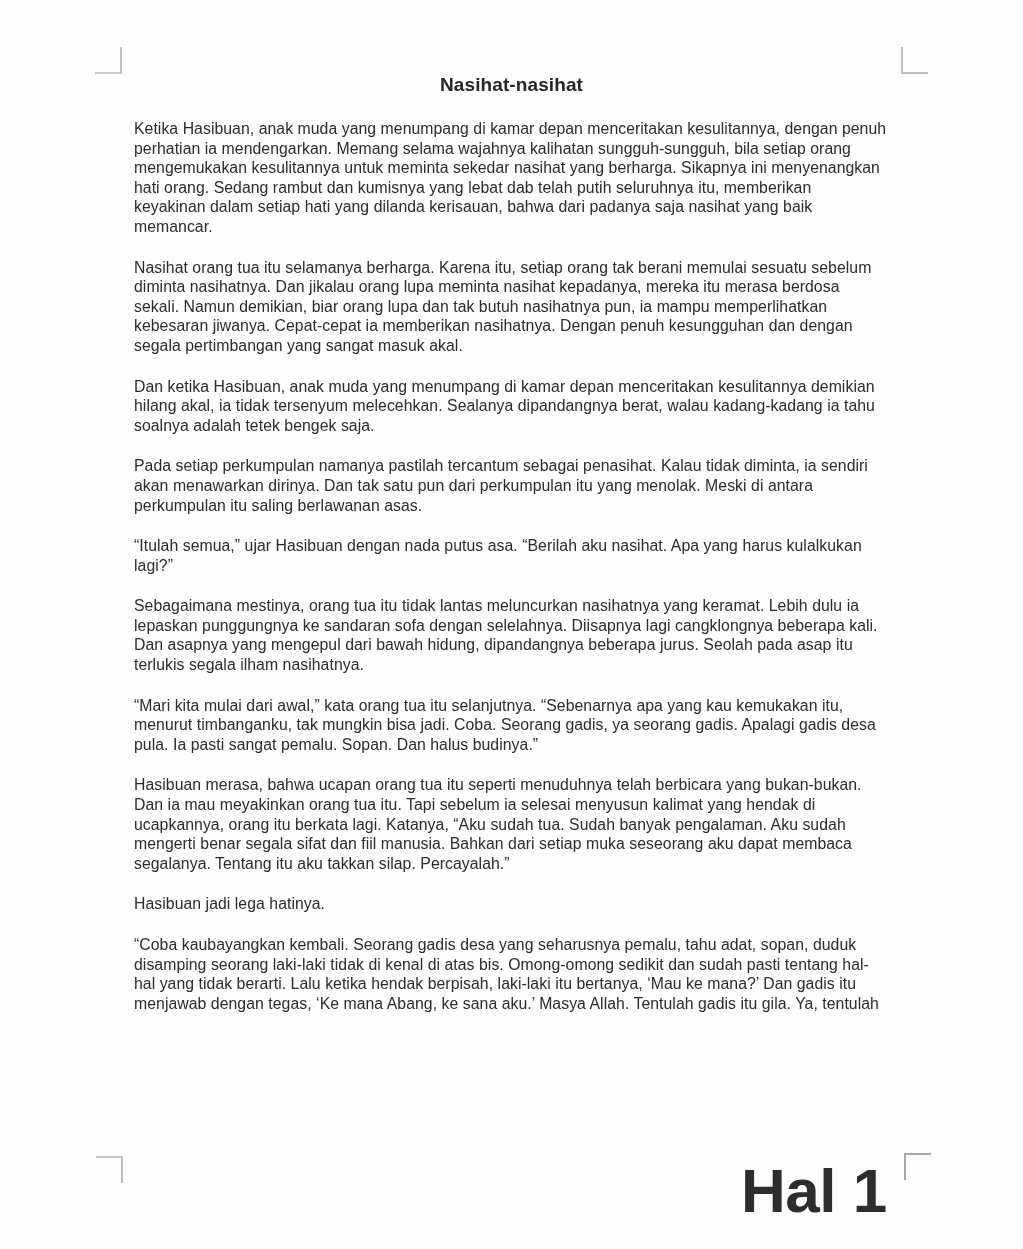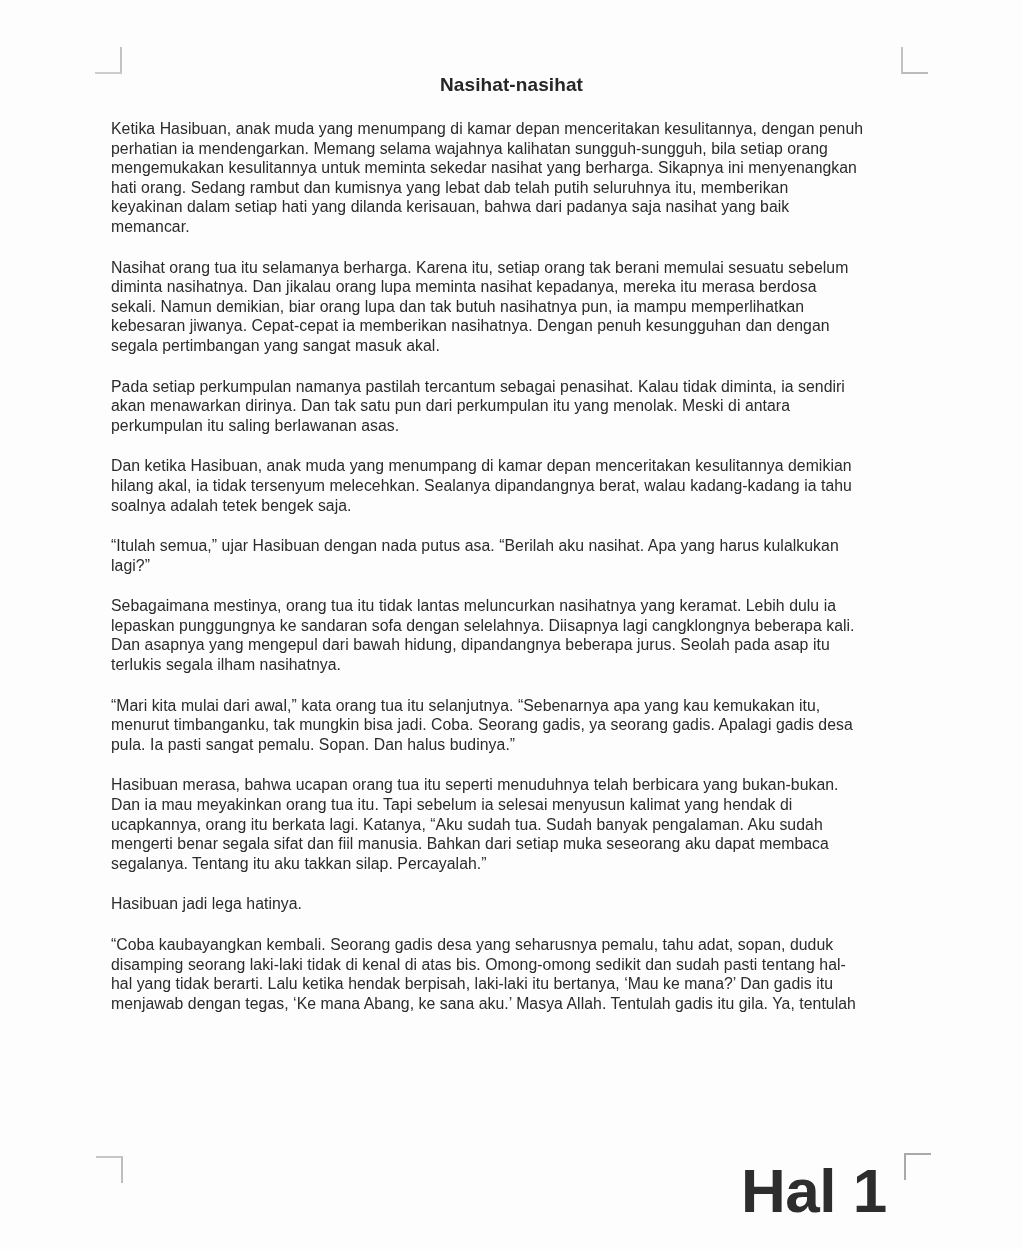--- a/index.html
+++ b/index.html
@@ -24,21 +24,21 @@
     margin: 0;
     text-align: center;
     font-size: 19px;
     font-weight: 700;
     color: #262626;
     letter-spacing: 0.1px;
   }
   .content {
     position: absolute;
     top: 119px;
-    left: 111px;
+    left: 134px;
     width: 792px;
   }
   .content p {
     margin: 0 0 21px 0;
     font-size: 15.8px;
     line-height: 19.6px;
     white-space: pre-line;
     color: #2b2b2b;
     letter-spacing: 0.05px;
   }
@@ -97,26 +97,26 @@
 perhatian ia mendengarkan. Memang selama wajahnya kalihatan sungguh-sungguh, bila setiap orang
 mengemukakan kesulitannya untuk meminta sekedar nasihat yang berharga. Sikapnya ini menyenangkan
 hati orang. Sedang rambut dan kumisnya yang lebat dab telah putih seluruhnya itu, memberikan
 keyakinan dalam setiap hati yang dilanda kerisauan, bahwa dari padanya saja nasihat yang baik
 memancar.</p>
     <p>Nasihat orang tua itu selamanya berharga. Karena itu, setiap orang tak berani memulai sesuatu sebelum
 diminta nasihatnya. Dan jikalau orang lupa meminta nasihat kepadanya, mereka itu merasa berdosa
 sekali. Namun demikian, biar orang lupa dan tak butuh nasihatnya pun, ia mampu memperlihatkan
 kebesaran jiwanya. Cepat-cepat ia memberikan nasihatnya. Dengan penuh kesungguhan dan dengan
 segala pertimbangan yang sangat masuk akal.</p>
+    <p>Dan ketika Hasibuan, anak muda yang menumpang di kamar depan menceritakan kesulitannya demikian
+hilang akal, ia tidak tersenyum melecehkan. Sealanya dipandangnya berat, walau kadang-kadang ia tahu
+soalnya adalah tetek bengek saja.</p>
     <p>Pada setiap perkumpulan namanya pastilah tercantum sebagai penasihat. Kalau tidak diminta, ia sendiri
 akan menawarkan dirinya. Dan tak satu pun dari perkumpulan itu yang menolak. Meski di antara
 perkumpulan itu saling berlawanan asas.</p>
-    <p>Dan ketika Hasibuan, anak muda yang menumpang di kamar depan menceritakan kesulitannya demikian
-hilang akal, ia tidak tersenyum melecehkan. Sealanya dipandangnya berat, walau kadang-kadang ia tahu
-soalnya adalah tetek bengek saja.</p>
     <p>“Itulah semua,” ujar Hasibuan dengan nada putus asa. “Berilah aku nasihat. Apa yang harus kulalkukan
 lagi?”</p>
     <p>Sebagaimana mestinya, orang tua itu tidak lantas meluncurkan nasihatnya yang keramat. Lebih dulu ia
 lepaskan punggungnya ke sandaran sofa dengan selelahnya. Diisapnya lagi cangklongnya beberapa kali.
 Dan asapnya yang mengepul dari bawah hidung, dipandangnya beberapa jurus. Seolah pada asap itu
 terlukis segala ilham nasihatnya.</p>
     <p>“Mari kita mulai dari awal,” kata orang tua itu selanjutnya. “Sebenarnya apa yang kau kemukakan itu,
 menurut timbanganku, tak mungkin bisa jadi. Coba. Seorang gadis, ya seorang gadis. Apalagi gadis desa
 pula. Ia pasti sangat pemalu. Sopan. Dan halus budinya.”</p>
     <p>Hasibuan merasa, bahwa ucapan orang tua itu seperti menuduhnya telah berbicara yang bukan-bukan.

